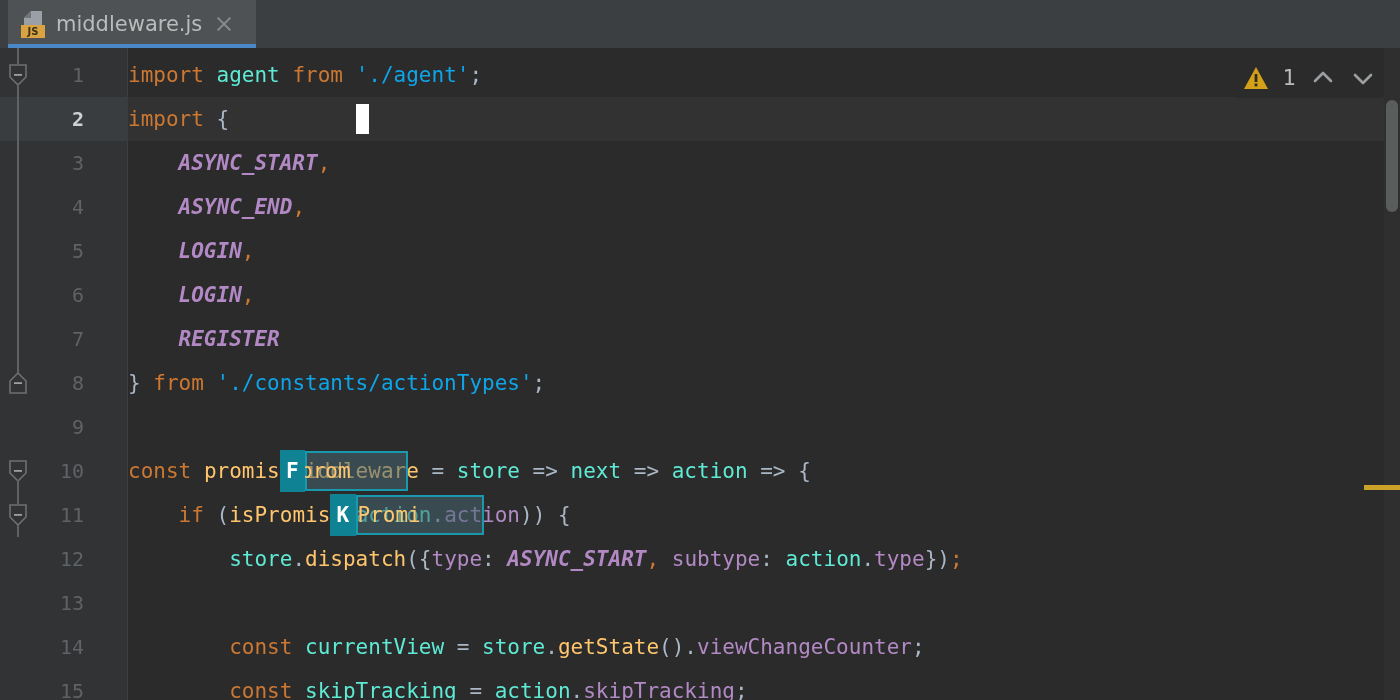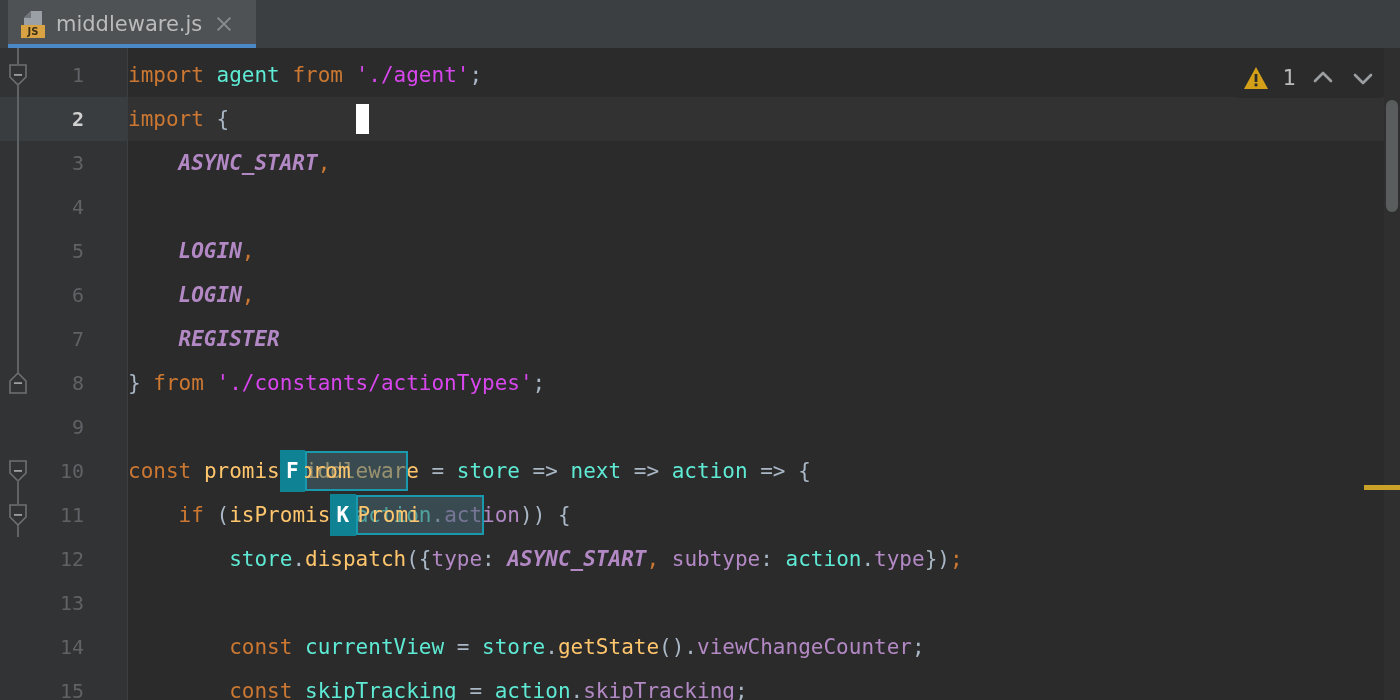--- a/index.html
+++ b/index.html
@@ -133,21 +133,21 @@
     line-height: 44px;
     white-space: pre;
     font-family: "DejaVu Sans Mono", monospace;
     font-size: 21px;
     color: #a9b7c6;
   }
 
   
   .kw   { color: #cc7832; }
   .ident{ color: #5eead4; }
-  .str  { color: #d946ef; }
+  .str  { color: #0ea5e9; }
   .cnst { color: #b389c5; font-style: italic; font-weight: bold; }
   .prop { color: #b389c5; }
   .fn   { color: #ffc66d; }
   .punc { color: #a9b7c6; }
 
   
   .fold {
     position: absolute;
     left: 8px;
     width: 20px; height: 22px;
@@ -283,20 +283,21 @@
           <div class="lineno">2</div>
           <div class="codetext"><span class="kw">import</span><span class="punc"> </span><span class="punc">{</span></div>
           <div class="caret" style="left: 355.52px;"></div>
         </div>
         <div class="linerow" style="top: 93px;">
           <div class="lineno">3</div>
           <div class="codetext"><span class="punc">    </span><span class="cnst">ASYNC_START</span><span class="kw">,</span></div>
         </div>
         <div class="linerow" style="top: 137px;">
           <div class="lineno">4</div>
+          <div class="codetext"><span class="punc">    </span><span class="cnst">ASYNC_END</span><span class="kw">,</span></div>
         </div>
         <div class="linerow" style="top: 181px;">
           <div class="lineno">5</div>
           <div class="codetext"><span class="punc">    </span><span class="cnst">LOGIN</span><span class="kw">,</span></div>
         </div>
         <div class="linerow" style="top: 225px;">
           <div class="lineno">6</div>
           <div class="codetext"><span class="punc">    </span><span class="cnst">LOGIN</span><span class="kw">,</span></div>
         </div>
         <div class="linerow" style="top: 269px;">

